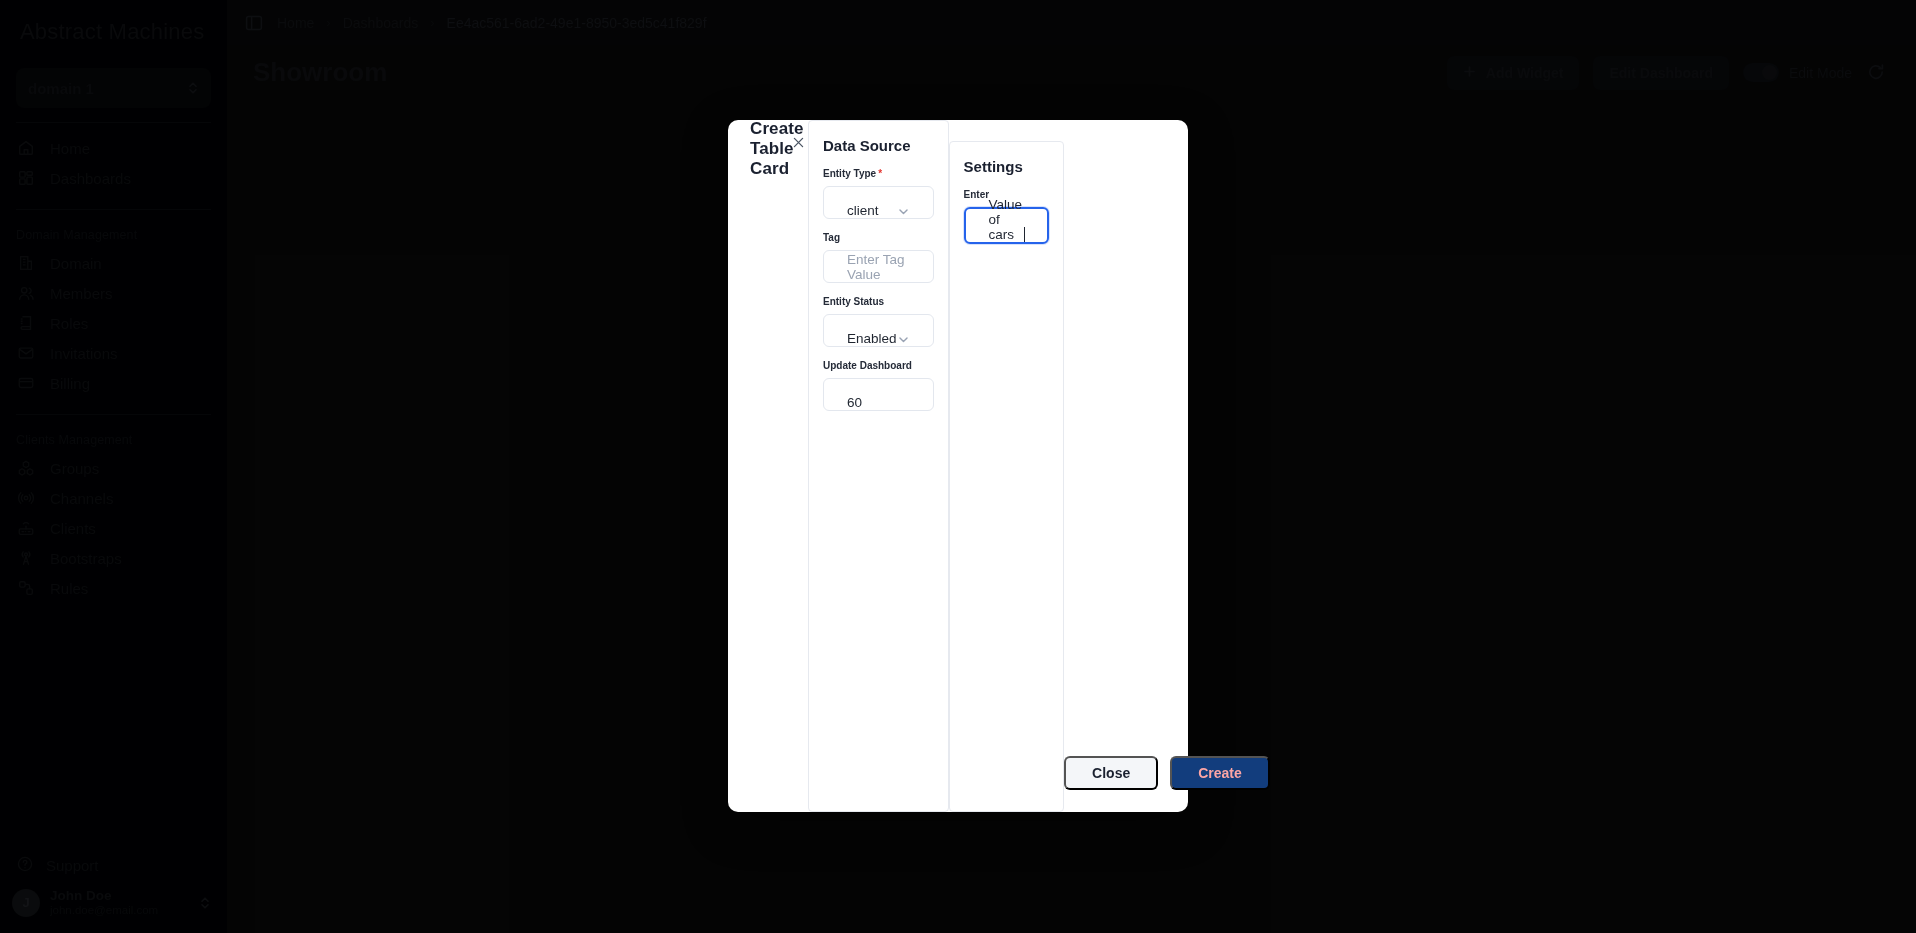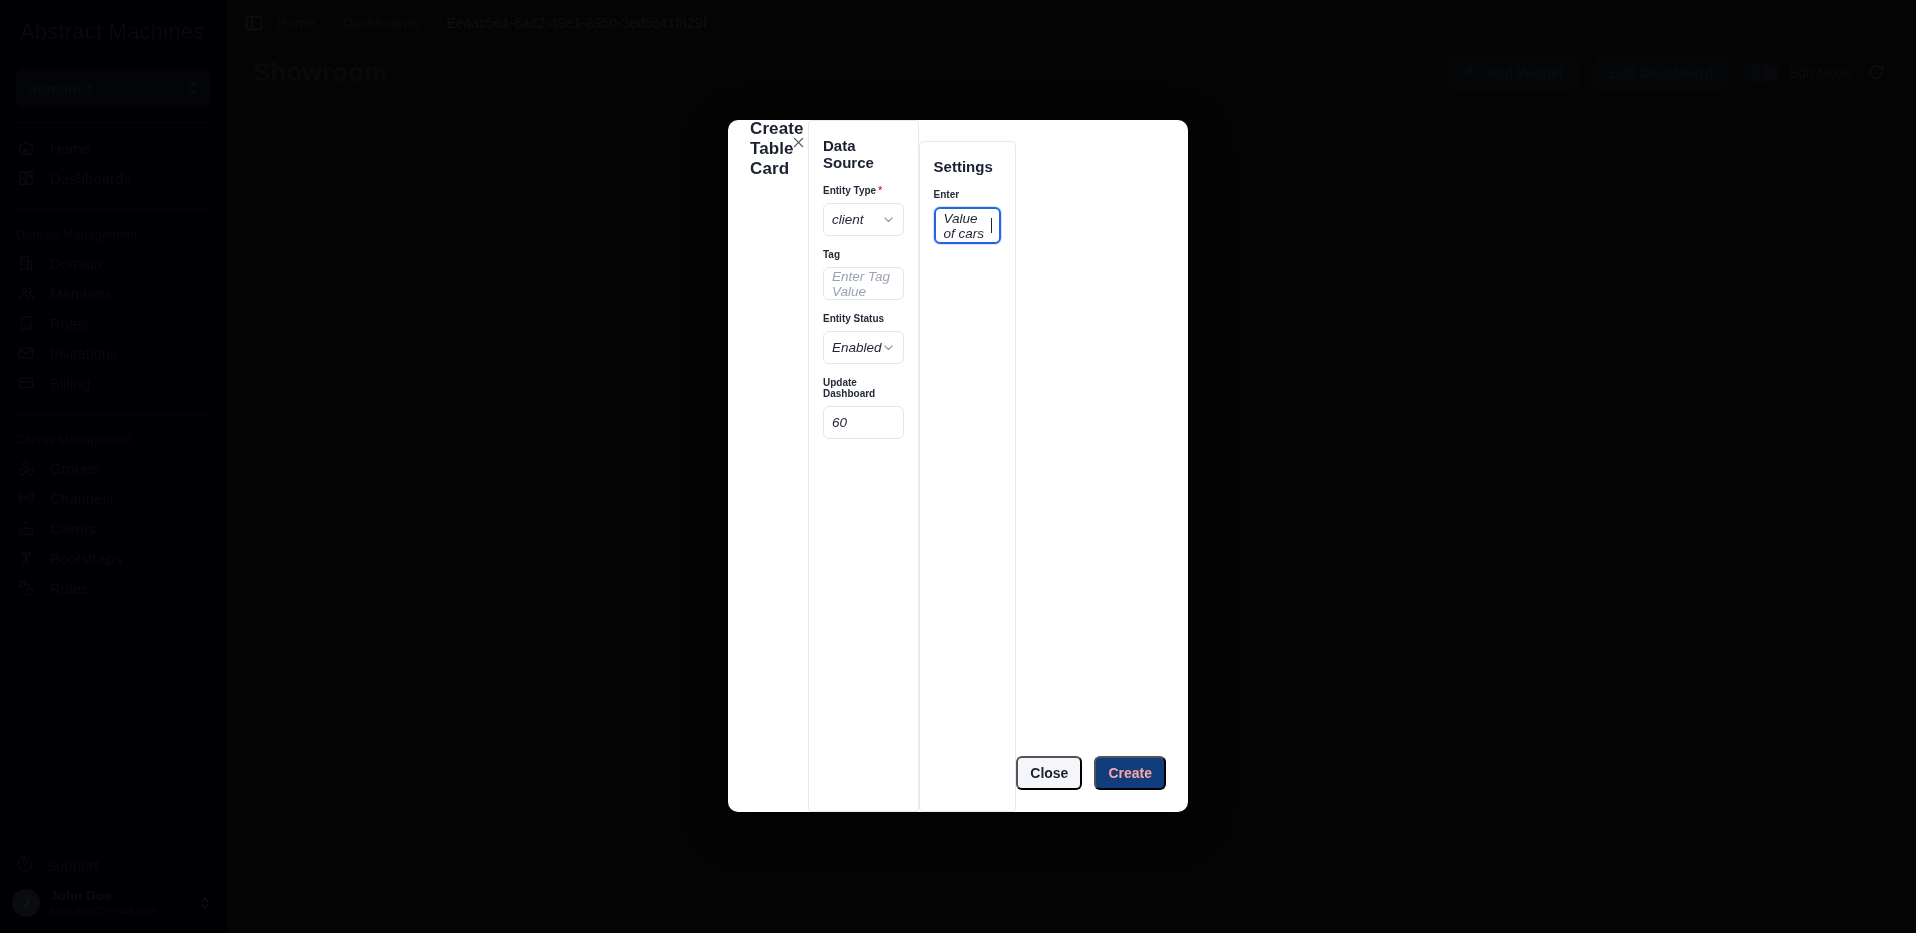--- a/index.html
+++ b/index.html
@@ -177,25 +177,24 @@
   .flabel {
     font-size: 10px; font-weight: 700; color: #252b38;
     display: block; margin-bottom: 7px;
   }
   .req { color: #e3342f; font-weight: 700; margin-left: 2px; }
   .control {
     height: 33px; width: 100%;
     border: 1px solid #e3e7ee;
     border-radius: 6px;
     background: #fff;
-    display: flex; align-items: center;
-    padding: 0 8px;
+    display: flex; align-items: flex-end;
+    padding: 0 23px;
     font-size: 13.5px; color: #1f2530;
     justify-content: space-between;
-    font-style: italic;
   }
   .control.placeholder { color: #9aa3b2; }
   .control.focused {
     border: 2px solid #2563eb;
     box-shadow: 0 0 0 1px rgba(37,99,235,.18);
     height: 37px;
   }
   .caret {
     display: inline-block; width: 1px; height: 15px;
     background: #1f2530; margin-left: 1px;
@@ -205,21 +204,21 @@
   .modal-foot {
     margin-top: auto;
     display: flex; justify-content: flex-end; align-items: center;
     gap: 12px;
     padding: 18px 0 22px 0;
   }
   .btn {
     height: 34px; border-radius: 6px;
     font-size: 14px; font-weight: 700;
     display: flex; align-items: center; justify-content: center;
-    padding: 0 12px; white-space: nowrap;
+    padding: 0 26px; white-space: nowrap;
   }
   .btn-secondary { background: #f4f6f9; color: #1b2130; }
   .btn-primary { background: #123d7d; color: #fca5a5; }
 </style>
 </head>
 <body>
 
 <div id="app">
 
   <aside class="sidebar">

